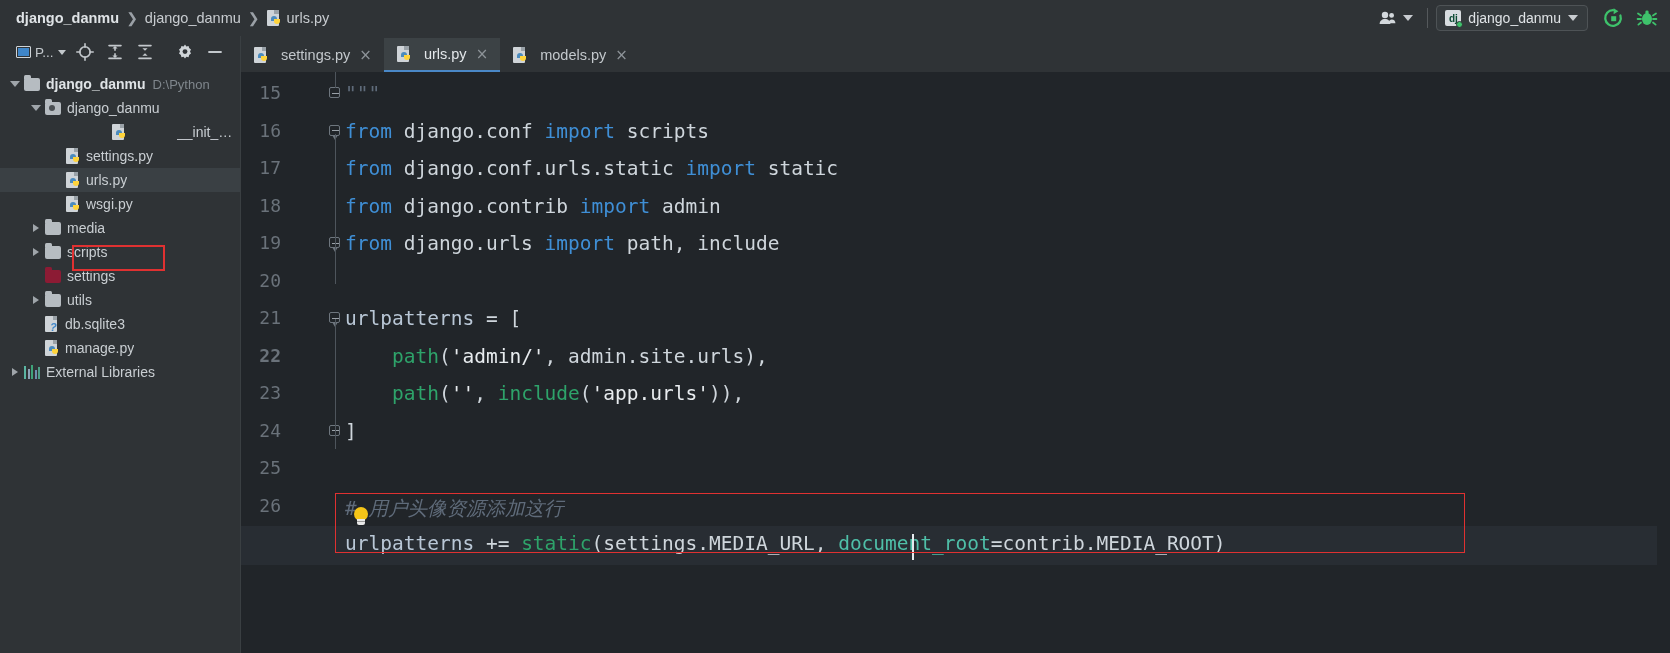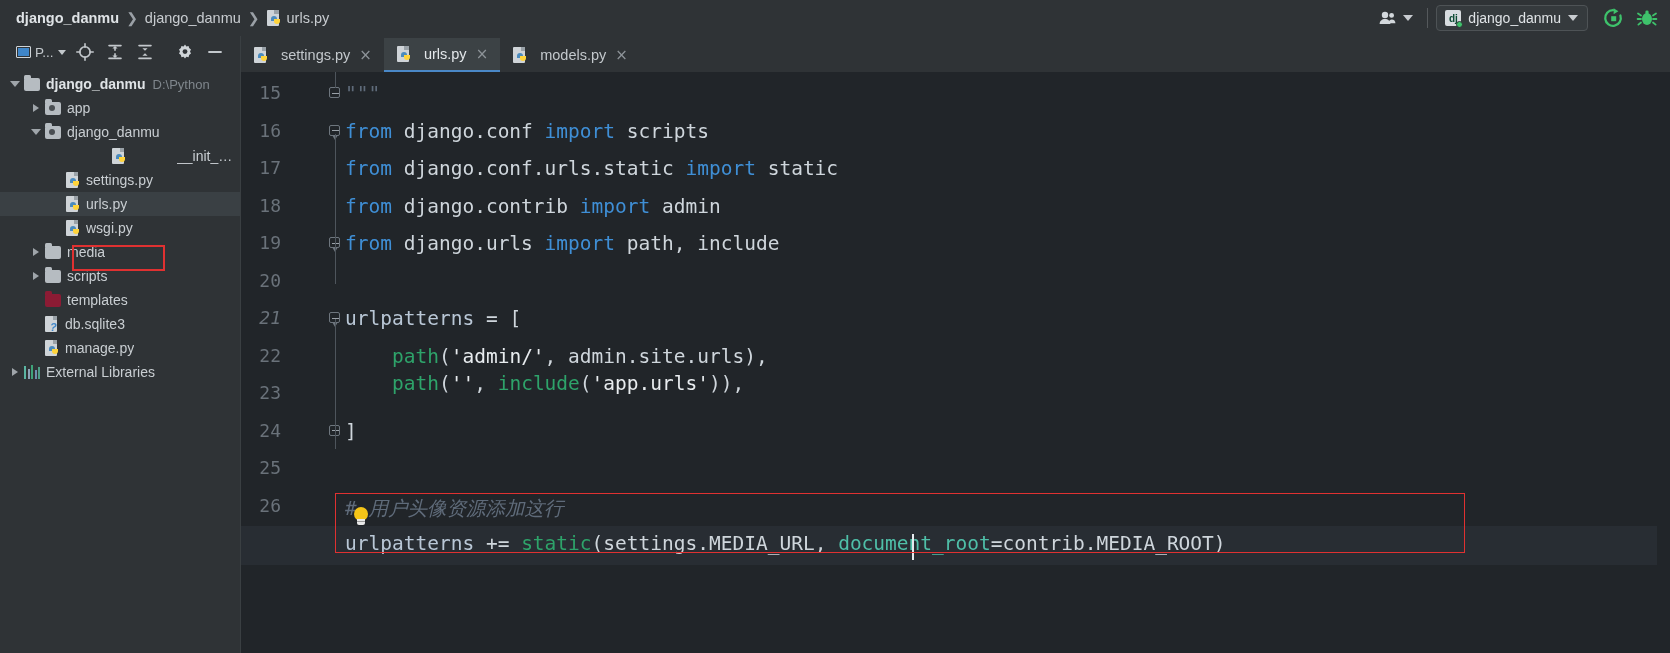--- a/index.html
+++ b/index.html
@@ -321,27 +321,20 @@
       <div class="trow" style="padding-left: 6px;">
         <span class="tw">
           <span class="chev open"></span>
         </span>
         <span class="folder"></span>
         <span class="tlabel bold">django_danmu</span>
         <span class="tpath">D:\Python</span>
       </div>
       <div class="trow" style="padding-left: 27px;">
         <span class="tw">
-          <span class="chev"></span>
-        </span>
-        <span class="folder src"></span>
-        <span class="tlabel">app</span>
-      </div>
-      <div class="trow" style="padding-left: 27px;">
-        <span class="tw">
           <span class="chev open"></span>
         </span>
         <span class="folder src"></span>
         <span class="tlabel">django_danmu</span>
       </div>
       <div class="trow" style="padding-left: 48px; gap: 46px;">
         <span class="tw"></span>
         <span class="py-ico">
           <i class="sheet"></i>
           <i class="fold"></i>
@@ -390,21 +383,28 @@
       <div class="trow" style="padding-left: 27px;">
         <span class="tw">
           <span class="chev"></span>
         </span>
         <span class="folder"></span>
         <span class="tlabel">scripts</span>
       </div>
       <div class="trow" style="padding-left: 27px;">
         <span class="tw"></span>
         <span class="folder tpl"></span>
-        <span class="tlabel">templates</span>
+        <span class="tlabel">settings</span>
+      </div>
+      <div class="trow" style="padding-left: 27px;">
+        <span class="tw">
+          <span class="chev"></span>
+        </span>
+        <span class="folder"></span>
+        <span class="tlabel">utils</span>
       </div>
       <div class="trow" style="padding-left: 27px;">
         <span class="tw"></span>
         <span class="db-ico">
           <i class="sheet"></i>
           <i class="fold"></i>
           <i class="q">?</i>
         </span>
         <span class="tlabel">db.sqlite3</span>
       </div>
@@ -480,26 +480,26 @@
         <i class="tip"></i>
       </div>
       <div class="ln" style="top: 85px;">17</div>
       <div class="ln" style="top: 122.5px;">18</div>
       <div class="ln" style="top: 160px;">19</div>
       <div class="fold-mark arrow" style="top: 165px;">
         <i class="box"></i>
         <i class="tip"></i>
       </div>
       <div class="ln" style="top: 197.5px;">20</div>
-      <div class="ln" style="top: 235px; font-style: italic;">21</div>
+      <div class="ln" style="top: 235px;">21</div>
       <div class="fold-mark arrow" style="top: 240px;">
         <i class="box"></i>
         <i class="tip"></i>
       </div>
-      <div class="ln" style="top: 272.5px;">22</div>
+      <div class="ln" style="top: 272.5px; font-weight: bold;">22</div>
       <div class="ln" style="top: 310px;">23</div>
       <div class="ln" style="top: 347.5px;">24</div>
       <div class="fold-mark" style="top: 352.5px;">
         <i class="box"></i>
       </div>
       <div class="ln" style="top: 385px;">25</div>
       <div class="ln" style="top: 422.5px;">26</div>
       <div class="ln" style="top: 460px;">27</div>
       <div class="fold-line" style="top: 0px; height: 16px;"></div>
       <div class="fold-line" style="top: 62px; height: 150px;"></div>
@@ -507,21 +507,21 @@
     </div>
   <div id="code-layer">
       <div class="code" style="top: 10px;"><span class="docq">"""</span></div>
       <div class="code" style="top: 47.5px;"><span class="kw">from</span><span class="var"> django.conf </span><span class="kw">import</span><span class="var"> scripts</span></div>
       <div class="code" style="top: 85px; text-align: right;"><span class="kw">from</span><span class="var"> django.conf.urls.static </span><span class="kw">import</span><span class="var"> static</span></div>
       <div class="code" style="top: 122.5px;"><span class="kw">from</span><span class="var"> django.contrib </span><span class="kw">import</span><span class="var"> admin</span></div>
       <div class="code" style="top: 160px;"><span class="kw">from</span><span class="var"> django.urls </span><span class="kw">import</span><span class="var"> path, include</span></div>
       <div class="code" style="top: 197.5px;"></div>
       <div class="code" style="top: 235px;"><span class="id">urlpatterns </span><span class="op">= </span><span class="op">[</span></div>
       <div class="code" style="top: 272.5px;"><span class="op">    </span><span class="fn">path</span><span class="op">(</span><span class="str">'admin/'</span><span class="var">, admin.site.urls)</span><span class="op">,</span></div>
-      <div class="code" style="top: 300px; text-align: center;"><span class="op">    </span><span class="fn">path</span><span class="op">(</span><span class="str">''</span><span class="op">, </span><span class="fn">include</span><span class="op">(</span><span class="str">'app.urls'</span><span class="op">))</span><span class="op">,</span></div>
+      <div class="code" style="top: 310px; text-align: center;"><span class="op">    </span><span class="fn">path</span><span class="op">(</span><span class="str">''</span><span class="op">, </span><span class="fn">include</span><span class="op">(</span><span class="str">'app.urls'</span><span class="op">))</span><span class="op">,</span></div>
       <div class="code" style="top: 347.5px;"><span class="op">]</span></div>
       <div class="code" style="top: 385px;"></div>
       <div class="code" style="top: 422.5px;"><span class="cmt"># 用户头像资源添加这行</span></div>
       <div class="curline" style="top: 454px;"></div>
       <div class="code" style="top: 460px;"><span class="id">urlpatterns </span><span class="op">+= </span><span class="fn">static</span><span class="op">(</span><span class="var">settings.MEDIA_URL</span><span class="op">, </span><span class="param">document_root</span><span class="op">=</span><span class="var">contrib.MEDIA_ROOT</span><span class="op">)</span></div>
       <div class="bulb" style="left: 112px; top: 434.5px;">
         <i class="glass"></i>
         <i class="base"></i>
       </div>
       <div class="caret" style="left: 671px; top: 462px;"></div>

